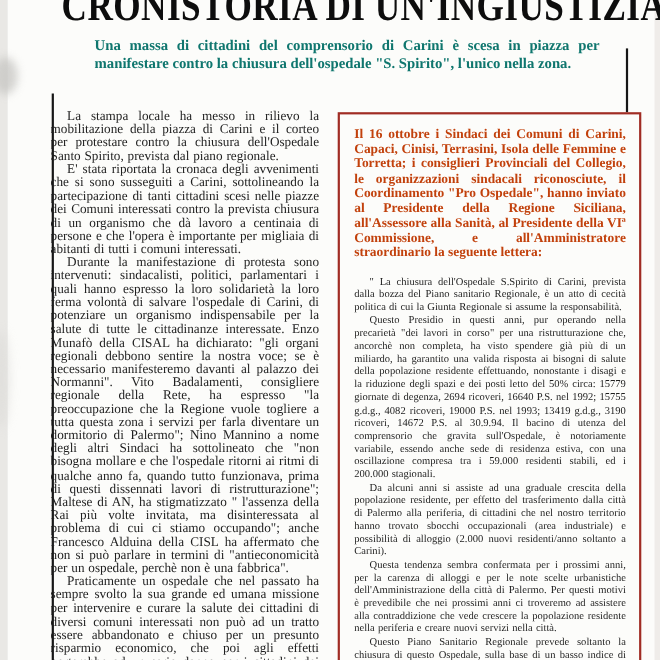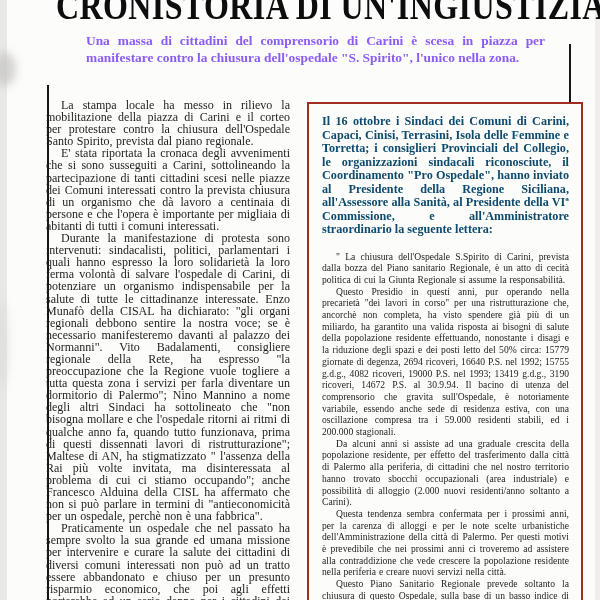--- a/index.html
+++ b/index.html
@@ -38,37 +38,37 @@
     position: absolute; left: 47px; top: 85px; width: 2px; height: 515px;
     background: #161616;
   }
   .frame-line-right {
     position: absolute; left: 569px; top: 44px; width: 2px; height: 59px;
     background: #161616;
   }
   .intro {
     position: absolute; left: 86px; top: 33px; width: 459px;
     font-size: 13.4px; font-weight: bold; line-height: 16.6px;
-    text-align: justify; color: #8b5cf6;
+    text-align: justify; color: #0f766e;
   }
   .intro p { margin: 0; }
   .left-col {
     position: absolute; left: 46px; top: 99px; width: 244px; height: 501px;
     font-size: 12px; line-height: 12.1px; text-align: justify;
     color: #1e1e1e; overflow: hidden; word-spacing: 0.5px;
   }
   .left-col p { margin: 0; text-indent: 15px; }
   .letter-box {
     position: absolute; left: 307px; top: 102px; width: 276px; height: 530px;
     border: 2px solid #a02c24; box-sizing: border-box;
     padding: 11px 12px 0 13px; background: #fcfcfa; overflow: hidden;
   }
   .letter-lead {
     font-size: 12.2px; font-weight: bold; line-height: 13.5px;
-    text-align: justify; color: #0c4a6e; margin: 0 0 14px 0;
+    text-align: justify; color: #c2410c; margin: 0 0 14px 0;
   }
   .letter-body {
     font-size: 9.6px; line-height: 11.7px; text-align: justify;
     color: #1e1e1e; word-spacing: 0.5px;
   }
   .letter-body p { margin: 0; text-indent: 14px; }
 </style>
 </head>
 <body>
 

